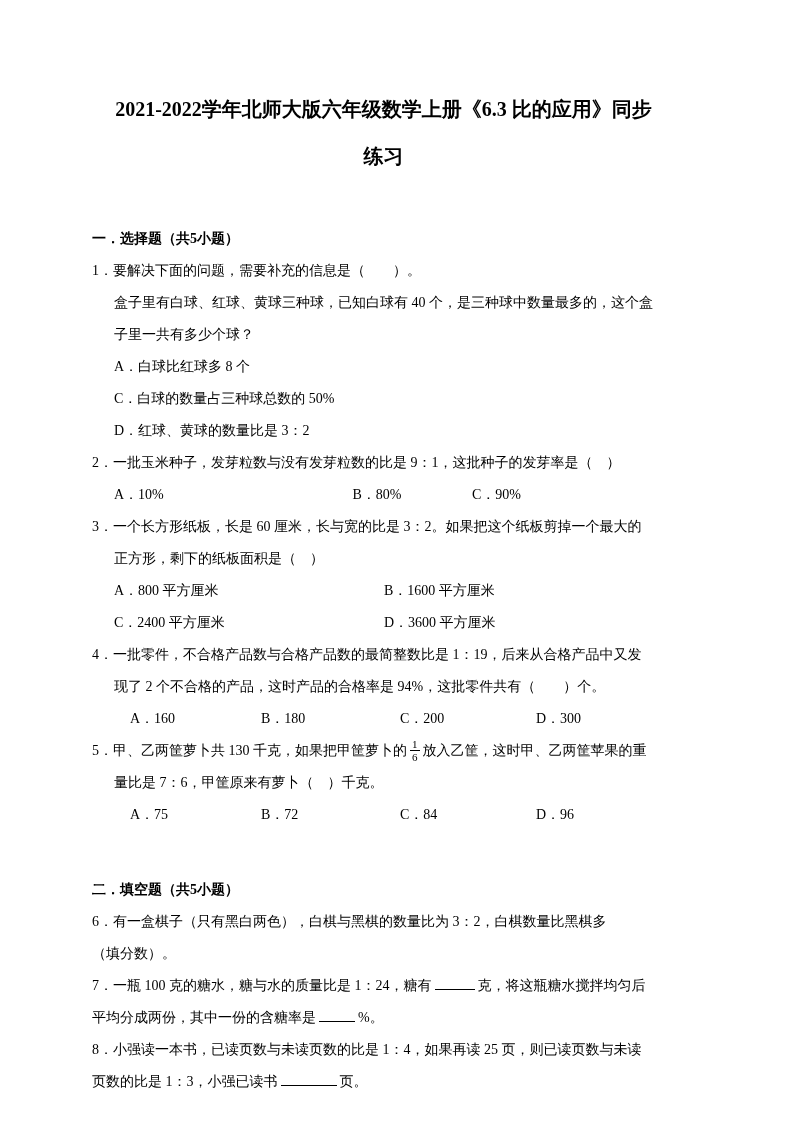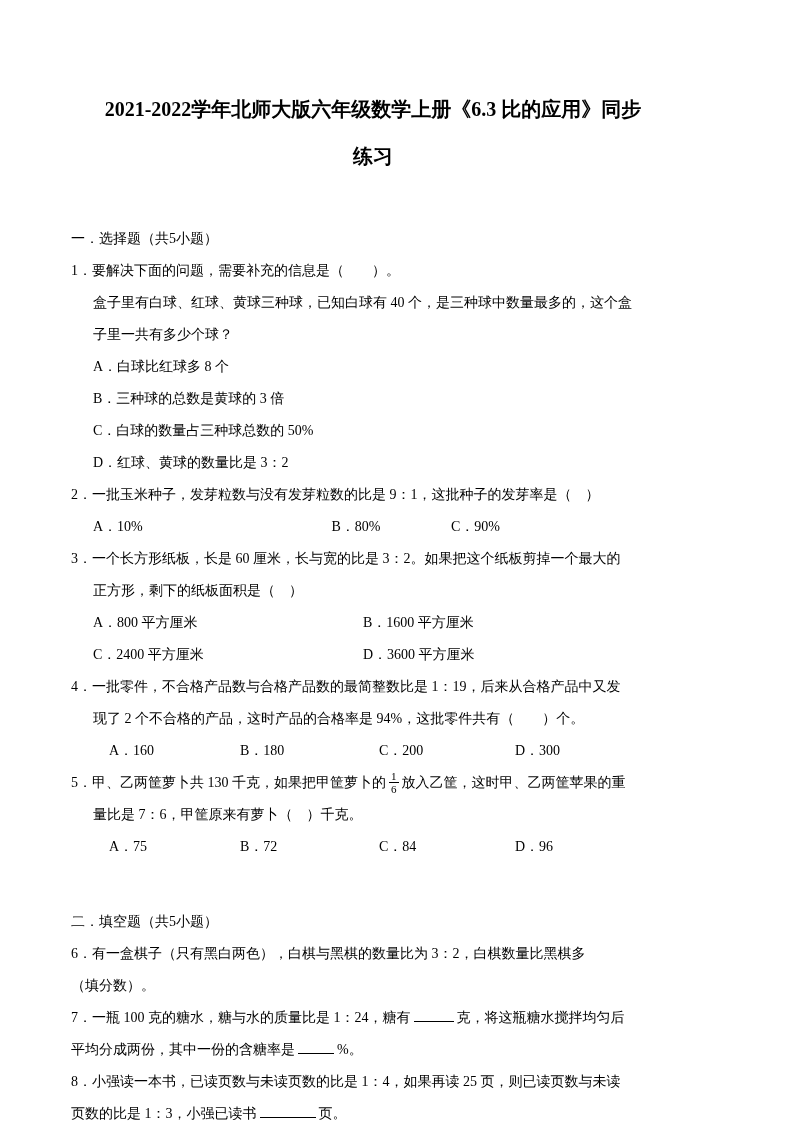--- a/index.html
+++ b/index.html
@@ -1,37 +1,37 @@
 <!DOCTYPE html>
 <html><head>
 <meta charset="utf-8">
 <style>
   * { margin:0; padding:0; box-sizing:border-box; }
   html,body { background:#ffffff; }
   .page {
     width:793px; height:1122px;
     background:#ffffff; color:#000000;
     font-family:"Liberation Serif","DejaVu Serif",serif;
-    padding:86px 118px 0 71px;
+    padding:86px 118px 0 92px;
     overflow:hidden;
     position:relative;
   }
   .title-block {
     text-align:center;
     font-weight:700;
     font-size:20px;
     line-height:47px;
     margin-bottom:4px;
   }
   .line {
     font-size:14px;
     line-height:32px;
     white-space:nowrap;
   }
-  .sec-header { font-weight:400;margin-top:43px; }
+  .sec-header { font-weight:700;margin-top:43px; }
   .cont { padding-left:22px; }
   .opt { display:inline-block; }
   .col168 { width:168px; }
   .col190 { width:190px;text-align:center; }
   .col131 { width:131px;margin-left:16px; }
   .col139 { width:139px; }
   .col136 { width:136px; }
   .col270 { width:270px; }
   .frac {
     display:inline-flex;
@@ -67,21 +67,20 @@
     <div>练习</div>
   </div>
 
   <div class="line sec-header">一．选择题（共5小题）</div>
 
   <div>
     <div class="line">1．要解决下面的问题，需要补充的信息是（　　）。</div>
     <div class="line cont">盒子里有白球、红球、黄球三种球，已知白球有 40 个，是三种球中数量最多的，这个盒</div>
     <div class="line cont">子里一共有多少个球？</div>
     <div class="line cont">A．白球比红球多 8 个</div>
-    <div class="line cont">B．三种球的总数是黄球的 3 倍</div>
     <div class="line cont">C．白球的数量占三种球总数的 50%</div>
     <div class="line cont">D．红球、黄球的数量比是 3：2</div>
   </div>
 
   <div>
     <div class="line">2．一批玉米种子，发芽粒数与没有发芽粒数的比是 9：1，这批种子的发芽率是（　）</div>
     <div class="line cont">
       <span class="opt col168">A．10%</span><span class="opt col190">B．80%</span><span class="opt">C．90%</span>
     </div>
   </div>

